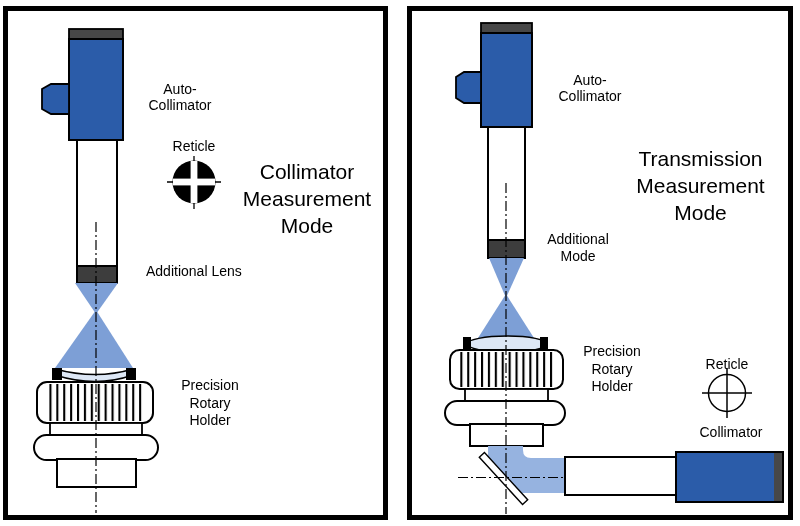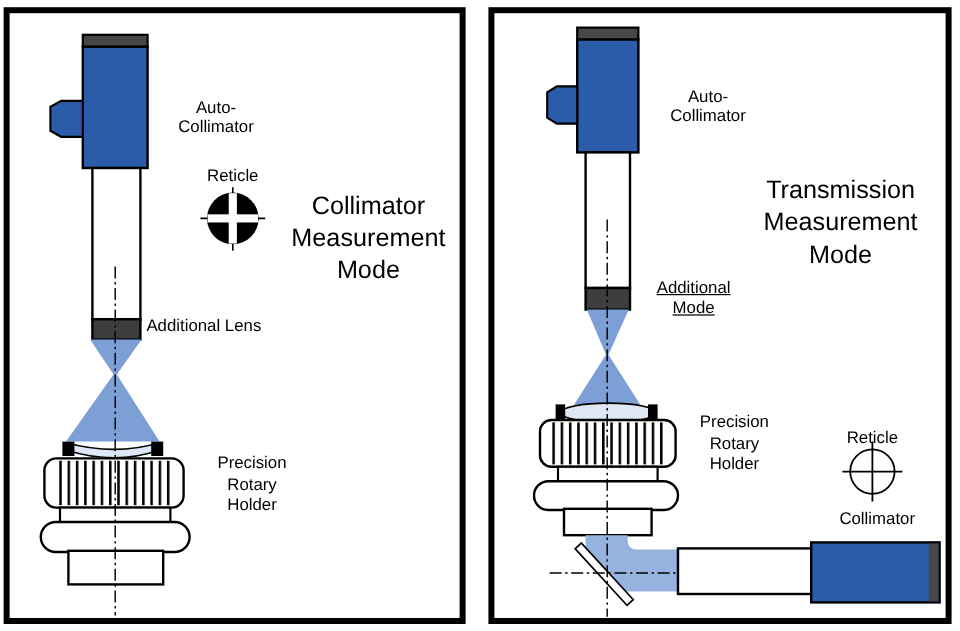--- a/index.html
+++ b/index.html
@@ -3,21 +3,21 @@
 <meta charset="utf-8">
 <style>
   html,body{margin:0;padding:0;background:#ffffff;}
   body{width:800px;height:526px;position:relative;font-family:"Liberation Sans",sans-serif;color:#000;}
   .panel{position:absolute;border:5px solid #000;background:#fff;box-sizing:border-box;}
   .panel-inner{position:absolute;left:0;top:0;right:0;bottom:0;}
   svg{position:absolute;left:0;top:0;}
   .lbl{position:absolute;font-size:14px;line-height:15.5px;text-align:center;}
   .lbl div{white-space:nowrap;}
   .title{position:absolute;font-size:21px;line-height:27px;text-align:center;}
-  .nowrap{white-space:nowrap;}
+  .nowrap{white-space:nowrap;margin-left:24px;}
 </style>
 </head>
 <body>
 
 <div class="panel" style="left:3px;top:6px;width:385px;height:514px;">
   <div class="panel-inner">
     <svg width="375" height="504" viewBox="0 0 375 504">
       <defs>
         <pattern id="hatchL" width="6.9" height="10" patternUnits="userSpaceOnUse">
           <rect width="2.1" height="10" fill="#000"></rect>
@@ -127,21 +127,21 @@
       <div>Auto-</div>
       <div>Collimator</div>
     </div>
 
     <div class="title" style="left:191px;top:134px;width:195px;">
       <div>Transmission</div>
       <div>Measurement</div>
       <div>Mode</div>
     </div>
 
-    <div class="lbl" style="left:126px;top:220px;width:80px;line-height:17px;text-decoration:underline;">
+    <div class="lbl" style="left:126px;top:220px;width:80px;line-height:17px;">
       <div>Additional</div>
       <div>Mode</div>
     </div>
 
     <div class="lbl" style="left:157px;top:332px;width:86px;line-height:17.5px;">
       <div>Precision</div>
       <div>Rotary</div>
       <div>Holder</div>
     </div>
 

